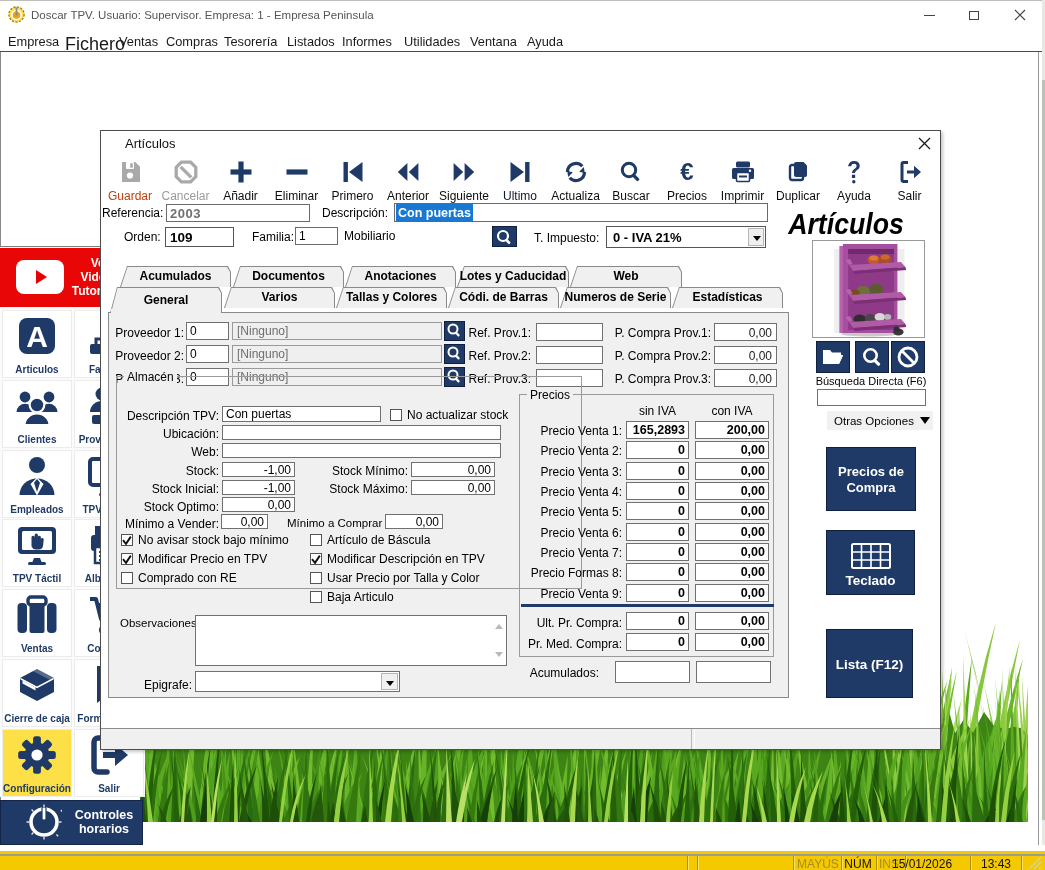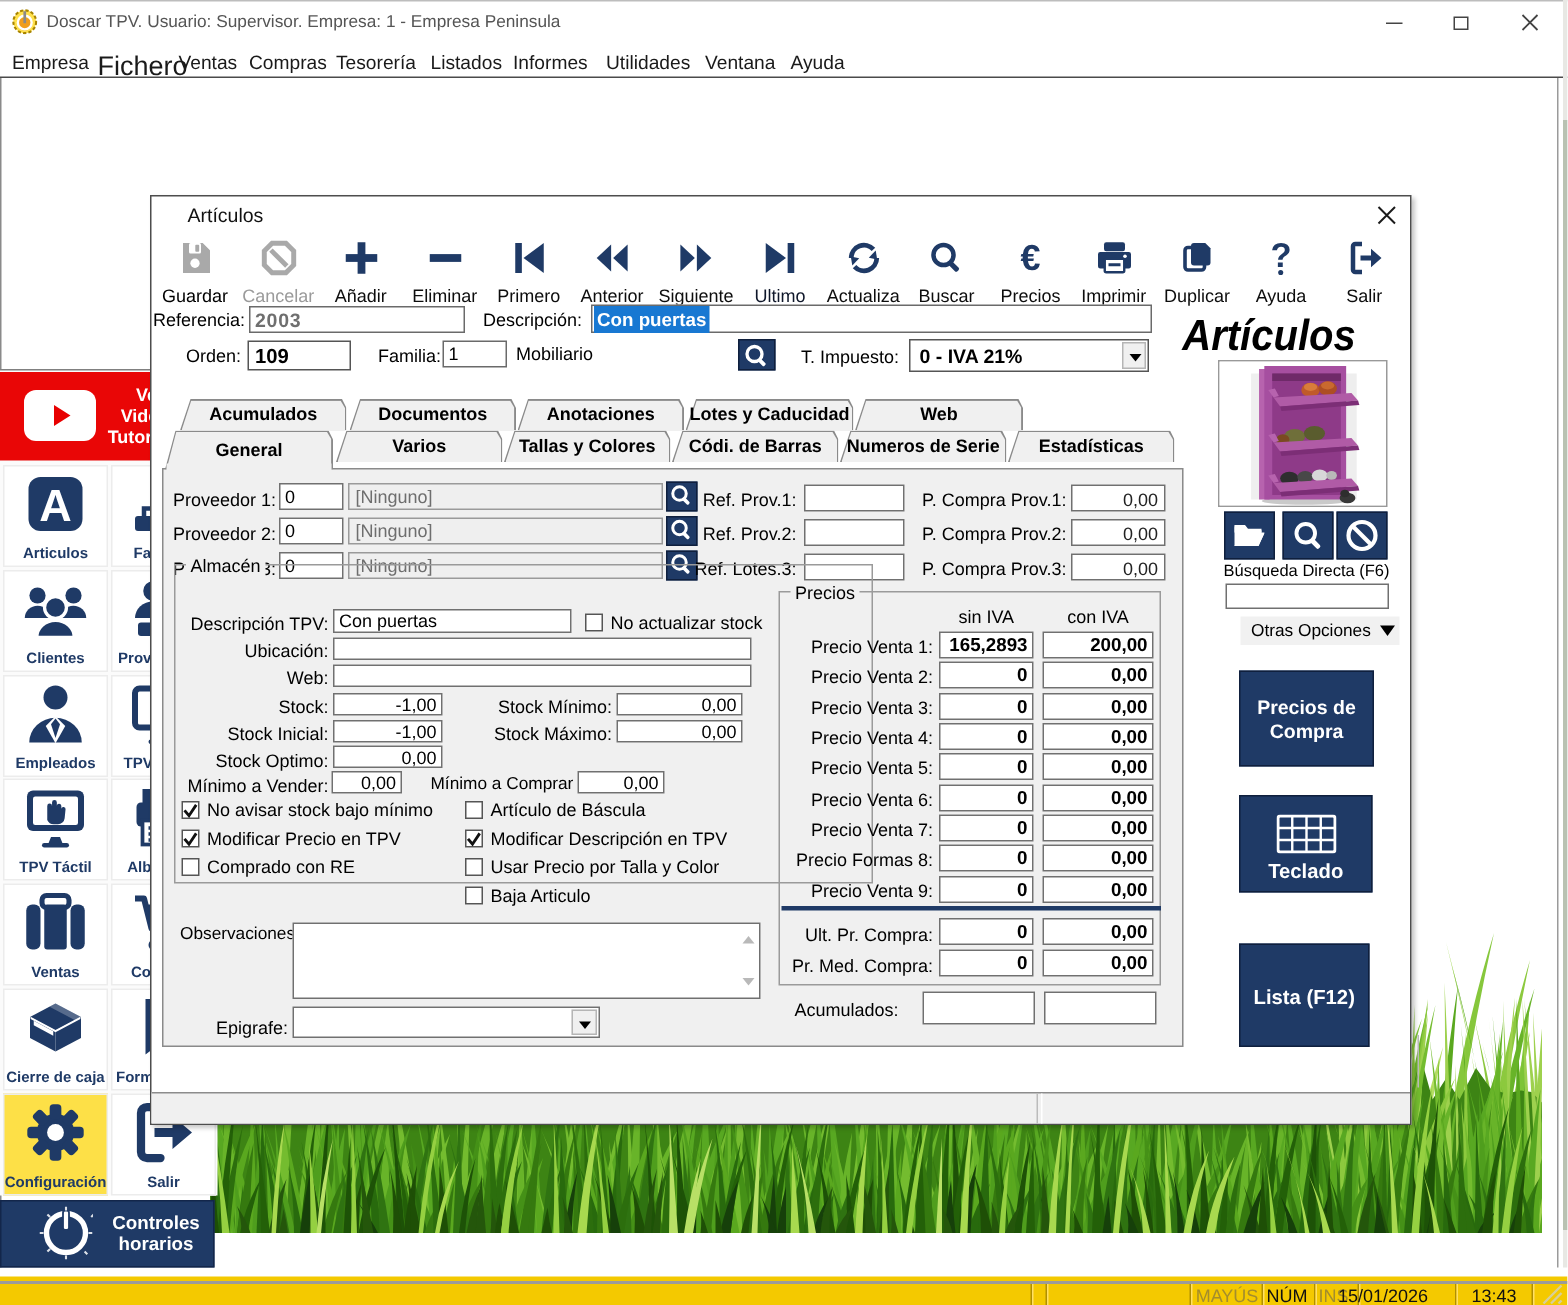--- a/index.html
+++ b/index.html
@@ -1119,21 +1119,21 @@
     <path d="M1 1l11 11M12 1L1 12" stroke="#1a1a1a" stroke-width="1.3"></path>
   </svg>
 <div class="titem" style="left:99px;top:160px">
     <span class="ic"><svg width="24" height="24" viewBox="0 0 24 24" style="">
         <path d="M4 2h13l5 5v15a0 0 0 0 1 0 0h-18a0 0 0 0 1 0 0z" fill="#a9a9a9"></path>
         <path d="M4 2h13l5 5v13a2 2 0 0 1-2 2H6a2 2 0 0 1-2-2z" fill="#a9a9a9"></path>
         <rect x="8" y="2" width="8" height="7" rx="1" fill="#fff"></rect>
         <rect x="12.2" y="3.2" width="2.6" height="4.6" rx="0.6" fill="#a9a9a9"></rect>
         <circle cx="12" cy="15.5" r="3.1" fill="#fff"></circle>
       </svg></span>
-    <span class="cap" style="color:#000000">Guardar</span>
+    <span class="cap" style="color:#c2410c">Guardar</span>
   </div>
 <div class="titem" style="left:154.5px;top:160px">
     <span class="ic"><svg width="24" height="24" viewBox="0 0 24 24" style="">
         <path d="M7.4 2.2h9.2l5.2 5.2v9.2l-5.2 5.2H7.4l-5.2-5.2V7.4z" fill="none" stroke="#a9a9a9" stroke-width="3.3"></path>
         <rect x="4.5" y="10.5" width="15" height="3.2" fill="#a9a9a9" transform="rotate(45 12 12)"></rect>
       </svg></span>
     <span class="cap" style="color:#9b9b9b">Cancelar</span>
   </div>
 <div class="titem" style="left:209.5px;top:160px">
     <span class="ic"><svg width="24" height="24" viewBox="0 0 24 24" style="">
@@ -1434,21 +1434,21 @@
   </div>
 <div class="abs" style="left:232px;top:368px;width:210px;height:18px;background:#efefef;border:1px solid #9a9a9a">
     <span style="position:absolute;left:4px;top:1px;font-size:12px;color:#6e6e6e">[Ninguno]</span>
   </div>
 <div class="abs" style="left:444px;top:367px;width:21px;height:20px;background:#1f3a66;border:1px solid #0f1f3d">
     <svg width="17" height="17" viewBox="0 0 17 17" style="position:absolute;left:1px;top:0px">
       <circle cx="7" cy="7" r="4.5" fill="none" stroke="#fff" stroke-width="2"></circle>
       <rect x="10.2" y="9.2" width="5.6" height="2.4" rx="1" fill="#fff" transform="rotate(45 10.2 9.2)"></rect>
     </svg>
   </div>
-<div class="rlbl" style="left:460px;top:372px;width:71px">Ref. Lotes.3:</div>
+<div class="rlbl" style="left:460px;top:372px;width:71px">Ref. Prov.3:</div>
 <div class="tb" style="left:536px;top:369px;width:67px;height:18px"></div>
 <div class="rlbl" style="left:608px;top:372px;width:103px">P. Compra Prov.3:</div>
 <div class="tb" style="left:714px;top:369px;width:63px;height:18px">
     <span style="position:absolute;right:4px;top:2px;font-size:12px;color:#222">0,00</span>
   </div>
 <div class="gb" style="left:116px;top:376px;width:466px;height:213px">
     <span>Almacén</span>
   </div>
 <div class="rlbl" style="left:119px;top:409px;width:100px">Descripción TPV:</div>
 <div class="tb" style="left:222px;top:406px;width:159px;height:16px">

